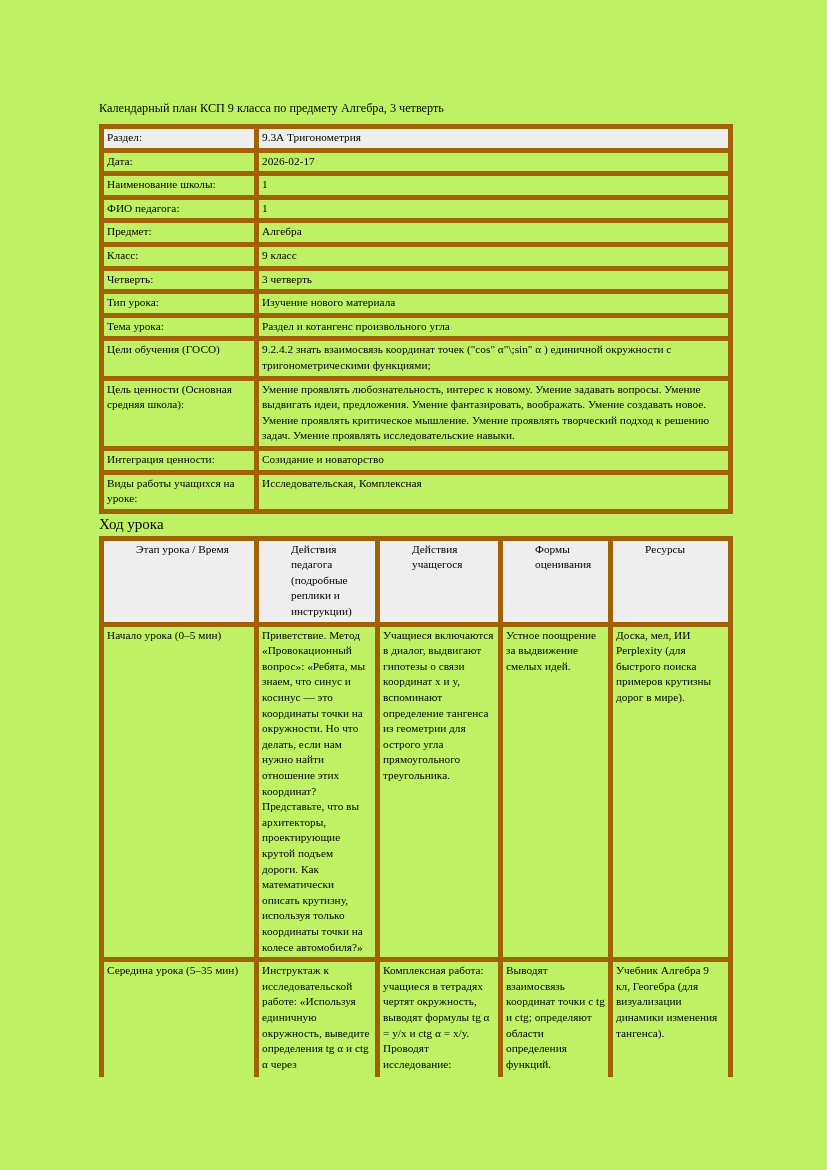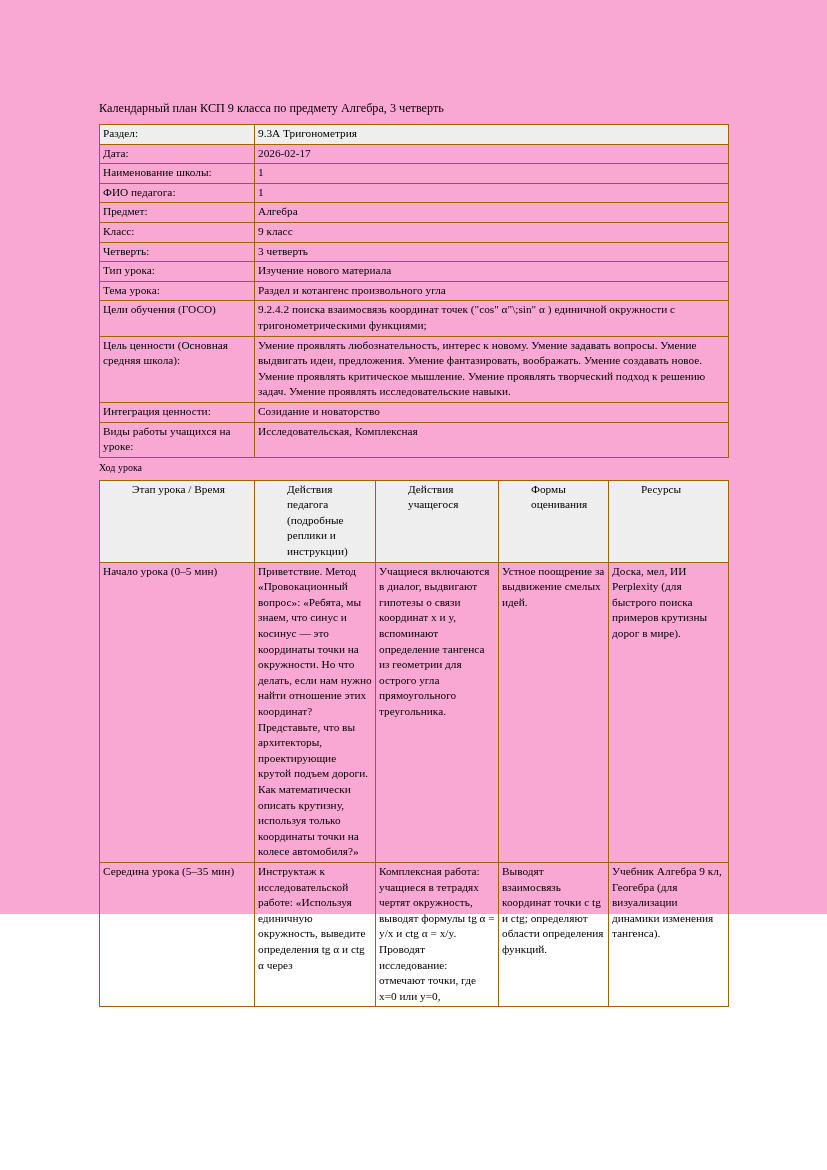--- a/index.html
+++ b/index.html
@@ -14,52 +14,52 @@
     overflow: hidden;
     font-family: "Liberation Serif", "DejaVu Serif", serif;
     color: #000000;
     -webkit-font-smoothing: antialiased;
   }
   .page {
     position: absolute;
     left: 0;
     top: 0;
     width: 827px;
-    height: 914px;
-    background: #f9a8d4;
+    height: 1170px;
+    background: #bef264;
   }
   .content {
     position: absolute;
     left: 99px;
     top: 100px;
     width: 629px;
   }
   .doc-title {
     font-size: 12.2px;
     line-height: 17px;
     margin: 0 0 7px 0;
     font-weight: normal;
     white-space: nowrap;
   }
   .section-label {
-    font-size: 10px;
+    font-size: 15px;
     line-height: 16px;
     margin: 2px 0 4px 0;
     font-weight: normal;
   }
   table.doc-table {
     border-collapse: collapse;
     width: 629px;
     table-layout: fixed;
     font-size: 11.3px;
     line-height: 15.6px;
   }
   table.doc-table td,
   table.doc-table th {
-    border: 1px solid #a16207;
+    border: 5px solid #a16207;
     padding: 1px 3px 2px 3px;
     vertical-align: top;
     text-align: left;
     font-weight: normal;
     word-wrap: break-word;
     overflow-wrap: break-word;
     hyphens: none;
   }
   
   #info-table col.c-label { width: 155px; }
@@ -130,21 +130,21 @@
             <tr>
               <td>Тип урока:</td>
               <td>Изучение нового материала</td>
             </tr>
             <tr>
               <td>Тема урока:</td>
               <td>Раздел и котангенс произвольного угла</td>
             </tr>
             <tr>
               <td>Цели обучения (ГОСО)</td>
-              <td>9.2.4.2 поиска взаимосвязь координат точек ("cos" α"\;sin" α ) единичной окружности с тригонометрическими функциями;</td>
+              <td>9.2.4.2 знать взаимосвязь координат точек ("cos" α"\;sin" α ) единичной окружности с тригонометрическими функциями;</td>
             </tr>
             <tr>
               <td>Цель ценности (Основная средняя школа):</td>
               <td>Умение проявлять любознательность, интерес к новому. Умение задавать вопросы. Умение выдвигать идеи, предложения. Умение фантазировать, воображать. Умение создавать новое. Умение проявлять критическое мышление. Умение проявлять творческий подход к решению задач. Умение проявлять исследовательские навыки.</td>
             </tr>
             <tr>
               <td>Интеграция ценности:</td>
               <td>Созидание и новаторство</td>
             </tr>
             <tr>

